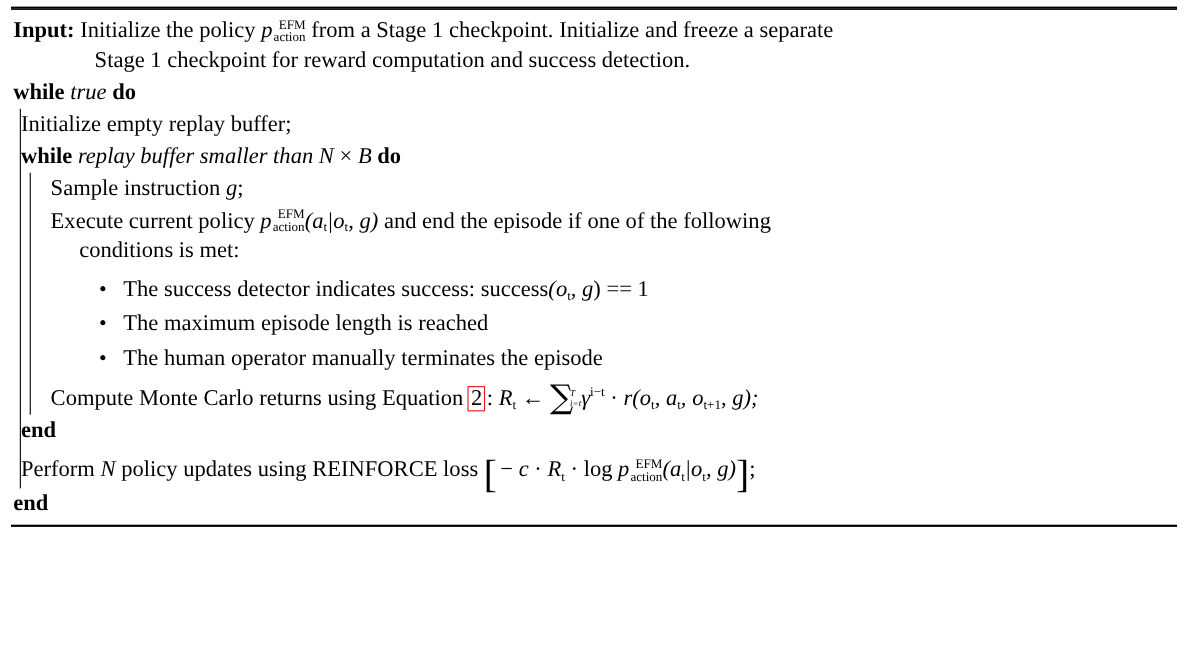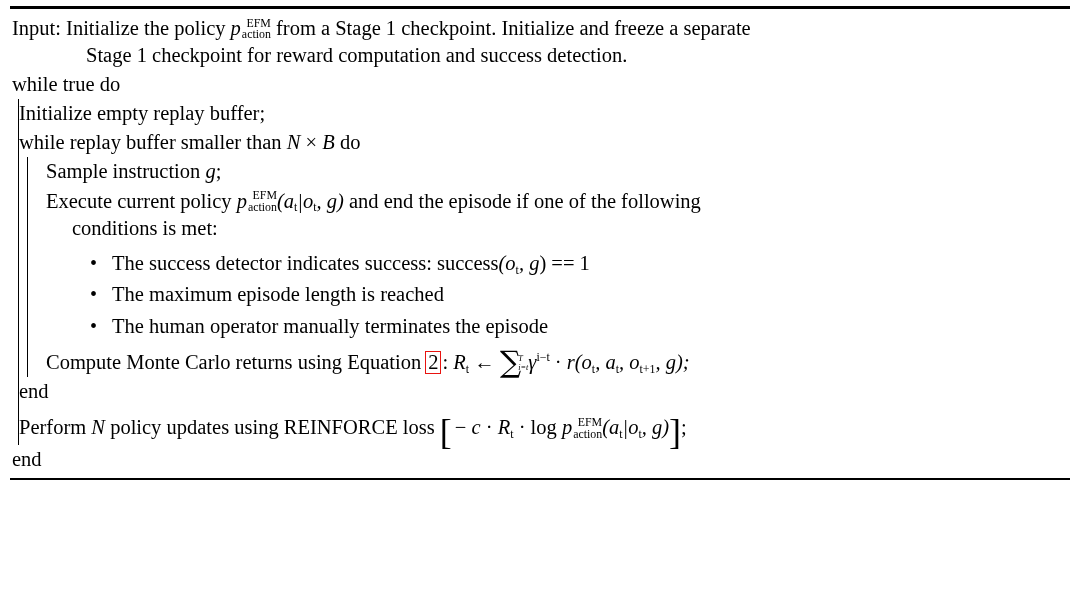--- a/index.html
+++ b/index.html
@@ -40,22 +40,22 @@
 
   .body-block {
     padding: 6px 2px 4px 2px;
   }
 
   .line {
     display: block;
     white-space: nowrap;
     padding: 1px 0;
   }
-  .bold { font-weight: normal; }
-  .ital { }
+  .bold { font-weight: bold; }
+  .ital { font-style: italic; }
 
   .guide {
     position: relative;
     border-left: 1.2px solid #000;
     margin-left: 6px;
     padding-left: 0;
   }
   .guide-inner {
     position: relative;
     border-left: 1.2px solid #000;

